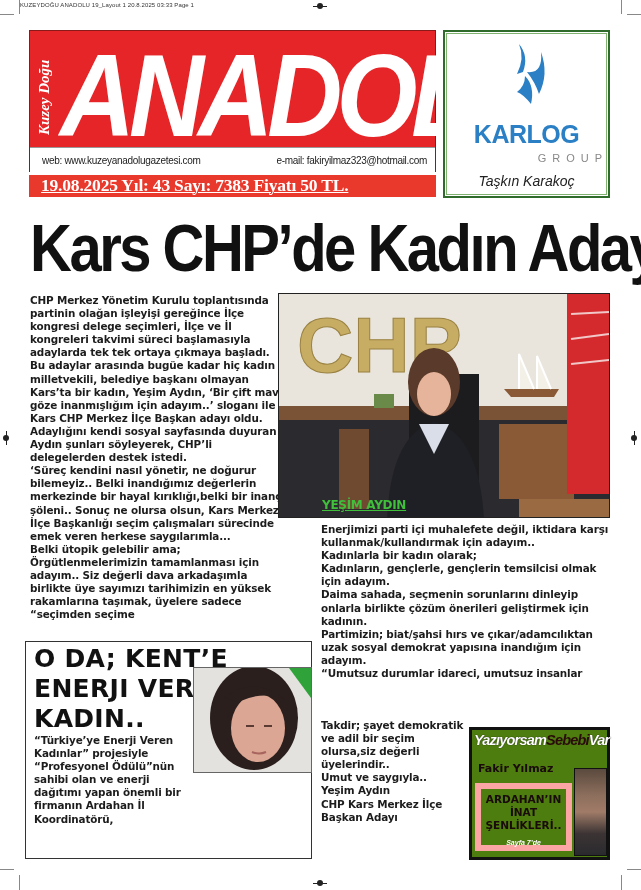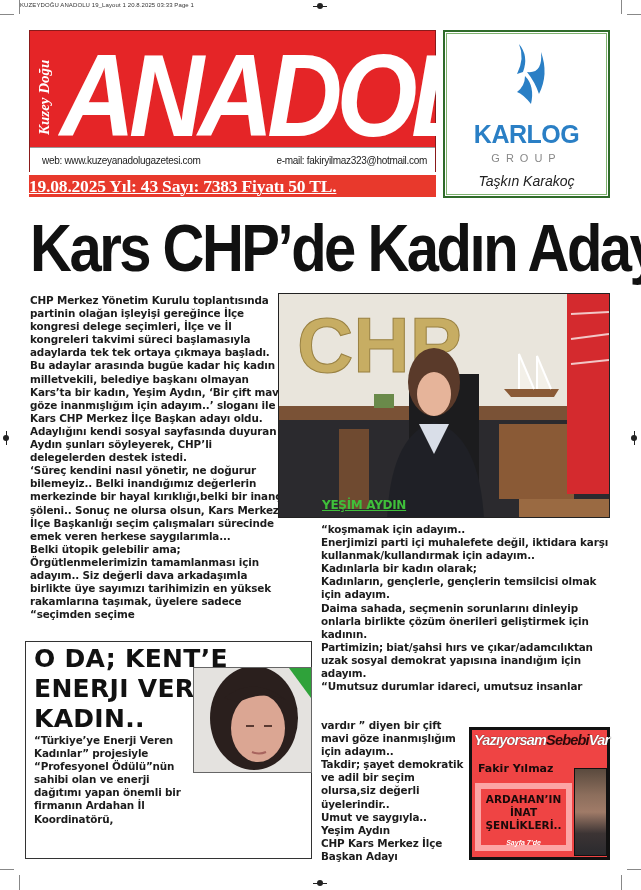--- a/index.html
+++ b/index.html
@@ -13,28 +13,28 @@
   .reg::after { content:""; position:absolute; left:4px; top:1px; width:6px; height:6px; border-radius:50%; background:#222; }
   .reg-v { position:absolute; width:8px; height:14px; }
   .reg-v::before { content:""; position:absolute; top:0; left:3.5px; width:1px; height:14px; background:#222; }
   .reg-v::after { content:""; position:absolute; top:4px; left:1px; width:6px; height:6px; border-radius:50%; background:#222; }
 
   
   .masthead { position:absolute; left:29px; top:30px; width:407px; height:142px; background:#e52527; border:1px solid #8a1a1a; box-sizing:border-box; }
   .masthead .kuzey { position:absolute; left:6px; top:12px; width:20px; height:108px; color:#fff; font-family:"Liberation Serif", serif; font-style:italic; font-weight:bold; font-size:15px; writing-mode:vertical-rl; transform:rotate(180deg); text-align:center; }
   .masthead .title { position:absolute; left:30px; top:2px; width:372px; height:112px; color:#fff; font-family:"Liberation Sans", sans-serif; font-weight:bold; font-style:italic; font-size:104px; line-height:112px; letter-spacing:-6px; transform:scaleY(1.12); transform-origin:top left; white-space:nowrap; }
   .masthead .webbar { position:absolute; left:0; right:0; top:116px; height:25px; background:#fff; border-top:1px solid #999; display:flex; justify-content:space-between; align-items:center; padding:0 8px 0 12px; box-sizing:border-box; font-size:10px; color:#222; letter-spacing:-0.3px; }
-  .datebar { position:absolute; left:29px; top:175px; width:407px; height:22px; background:#e8392c; display:flex; align-items:center; padding-left:0; box-sizing:border-box; }
+  .datebar { position:absolute; left:29px; top:175px; width:407px; height:22px; background:#e8392c; display:flex; align-items:flex-start; padding-left:12px; box-sizing:border-box; }
   .datebar span { color:#fff; font-family:"Liberation Serif", serif; font-weight:bold; font-size:17.5px; text-decoration:underline; text-decoration-thickness:1px; white-space:nowrap; letter-spacing:-0.2px; }
 
   
   .adbox { position:absolute; left:443px; top:30px; width:167px; height:168px; border:2px solid #2f6b2a; box-sizing:border-box; background:#fff; outline:1px solid #7fb36f; outline-offset:-4px; }
   .adbox .logo-k { position:absolute; left:68px; top:10px; width:36px; height:64px; }
   .adbox .brand { position:absolute; left:0; right:0; top:88px; text-align:center; font-weight:bold; font-size:25px; color:#2a7fc5; letter-spacing:-0.5px; }
-  .adbox .group { position:absolute; left:0; right:0; top:120px; text-align:center; font-size:11px; color:#888; letter-spacing:6px; }
+  .adbox .group { position:absolute; left:0; right:0; top:120px; text-align:right; font-size:11px; color:#888; letter-spacing:6px; }
   .adbox .owner { position:absolute; left:0; right:0; top:141px; text-align:center; font-size:14px; font-style:italic; color:#222; }
 
   
   .headline { position:absolute; left:30px; top:208px; width:580px; height:70px; font-family:"Liberation Sans", sans-serif; font-weight:bold; font-size:58px; line-height:70px; letter-spacing:-2.5px; color:#111; white-space:nowrap; transform:scaleY(1.15); transform-origin:top left; }
 
   .body-text { font-family:"DejaVu Sans", sans-serif; font-weight:bold; font-size:10.4px; line-height:13.1px; color:#1c1c1c; letter-spacing:-0.15px; }
   .col-left { position:absolute; left:30px; top:294px; width:258px; }
   .col-left p { margin:0; }
 
   
@@ -49,21 +49,21 @@
   
   .box-story { position:absolute; left:25px; top:641px; width:287px; height:218px; border:1.5px solid #333; box-sizing:border-box; }
   .box-story .box-title { position:absolute; left:8px; top:2px; width:270px; font-family:"DejaVu Sans", sans-serif; font-weight:bold; font-size:25px; line-height:30px; color:#111; letter-spacing:0.3px; }
   .box-story .box-photo { position:absolute; left:167px; top:25px; width:117px; height:104px; border:1px solid #666; overflow:hidden; background:#e8e6e3; }
   .box-story .box-text1 { position:absolute; left:8px; top:92px; width:160px; }
   .box-story .box-text2 { position:absolute; left:8px; top:157px; width:276px; }
   .box-story p { margin:0; }
 
   
   .col-ad { position:absolute; left:469px; top:727px; width:141px; height:133px; background:#111; padding:3px; box-sizing:border-box; }
-  .col-ad-inner { position:absolute; left:3px; top:3px; right:3px; bottom:3px; background:#ef4444; }
+  .col-ad-inner { position:absolute; left:3px; top:3px; right:3px; bottom:3px; background:#4d7c0f; }
   .col-ad .yazi { position:absolute; left:2px; top:2px; white-space:nowrap; font-family:"Liberation Sans", sans-serif; font-weight:bold; font-style:italic; font-size:14.5px; letter-spacing:-0.8px; }
   .col-ad .yazi .w { color:#fff; text-shadow:0 0 1px #000; }
   .col-ad .yazi .k { color:#2a0a0a; }
   .col-ad .author { position:absolute; left:6px; top:32px; font-family:"DejaVu Sans", sans-serif; font-weight:bold; font-size:11px; color:#1a0a0a; }
   .col-ad .subbox { position:absolute; left:3px; top:53px; width:97px; height:68px; border:6px solid #fca5a5; box-sizing:border-box; }
   .col-ad .subtitle { position:absolute; left:0; right:0; top:4px; text-align:center; font-family:"DejaVu Sans", sans-serif; font-weight:bold; font-size:10.5px; line-height:13px; color:#1a0a0a; }
   .col-ad .page { position:absolute; left:0; right:0; top:50px; text-align:center; font-size:7px; font-style:italic; font-weight:bold; color:#fff; }
   .col-ad .portrait { position:absolute; left:102px; top:38px; width:31px; height:86px; background:linear-gradient(180deg,#5a4a3e 0%,#8c6e5c 30%,#a07b68 50%,#3c3434 75%,#2a2a2e 100%); border:1px solid #111; }
 </style>
 </head>
@@ -134,30 +134,28 @@
     <path d="M140 130 L155 160 L170 130 Z" fill="#d9dee8"></path>
     <rect x="240" y="205" width="92" height="20" fill="#9a6a42"></rect>
     <path d="M225 95 L280 95 L275 103 L232 103 Z" fill="#8a5a36"></path>
     <path d="M240 95 L240 60 L255 95 M258 95 L258 62 L272 95" stroke="#fff" stroke-width="2" fill="#f3f0e8"></path>
     <rect x="95" y="100" width="20" height="14" fill="#6a8a4a"></rect>
   </svg>
   <div class="caption">YEŞİM AYDIN</div>
 </div>
 
 <div class="col-right body-text">
-  <p>“koşmamak için adayım..</p>
   <p>Enerjimizi parti içi muhalefete değil, iktidara karşı kullanmak/kullandırmak için adayım..</p>
   <p>Kadınlarla bir kadın olarak;</p>
   <p>Kadınların, gençlerle, gençlerin temsilcisi olmak için adayım.</p>
   <p>Daima sahada, seçmenin sorunlarını dinleyip onlarla birlikte çözüm önerileri geliştirmek için kadının.</p>
   <p>Partimizin; biat/şahsi hırs ve çıkar/adamcılıktan uzak sosyal demokrat yapısına inandığım için adayım.</p>
   <p>“Umutsuz durumlar idareci, umutsuz insanlar</p>
 </div>
 <div class="col-right-narrow body-text">
-  <p>vardır ” diyen bir çift mavi göze inanmışlığım için adayım..</p>
   <p>Takdir; şayet demokratik ve adil bir seçim olursa,siz değerli üyelerindir..</p>
   <p>Umut ve saygıyla..</p>
   <p>Yeşim Aydın</p>
   <p>CHP Kars Merkez İlçe Başkan Adayı</p>
 </div>
 
 <div class="box-story">
   <div class="box-title">O DA; KENT’E ENERJI VEREN KADIN..</div>
   <div class="box-photo">
     <svg width="117" height="104" viewBox="0 0 117 104">

